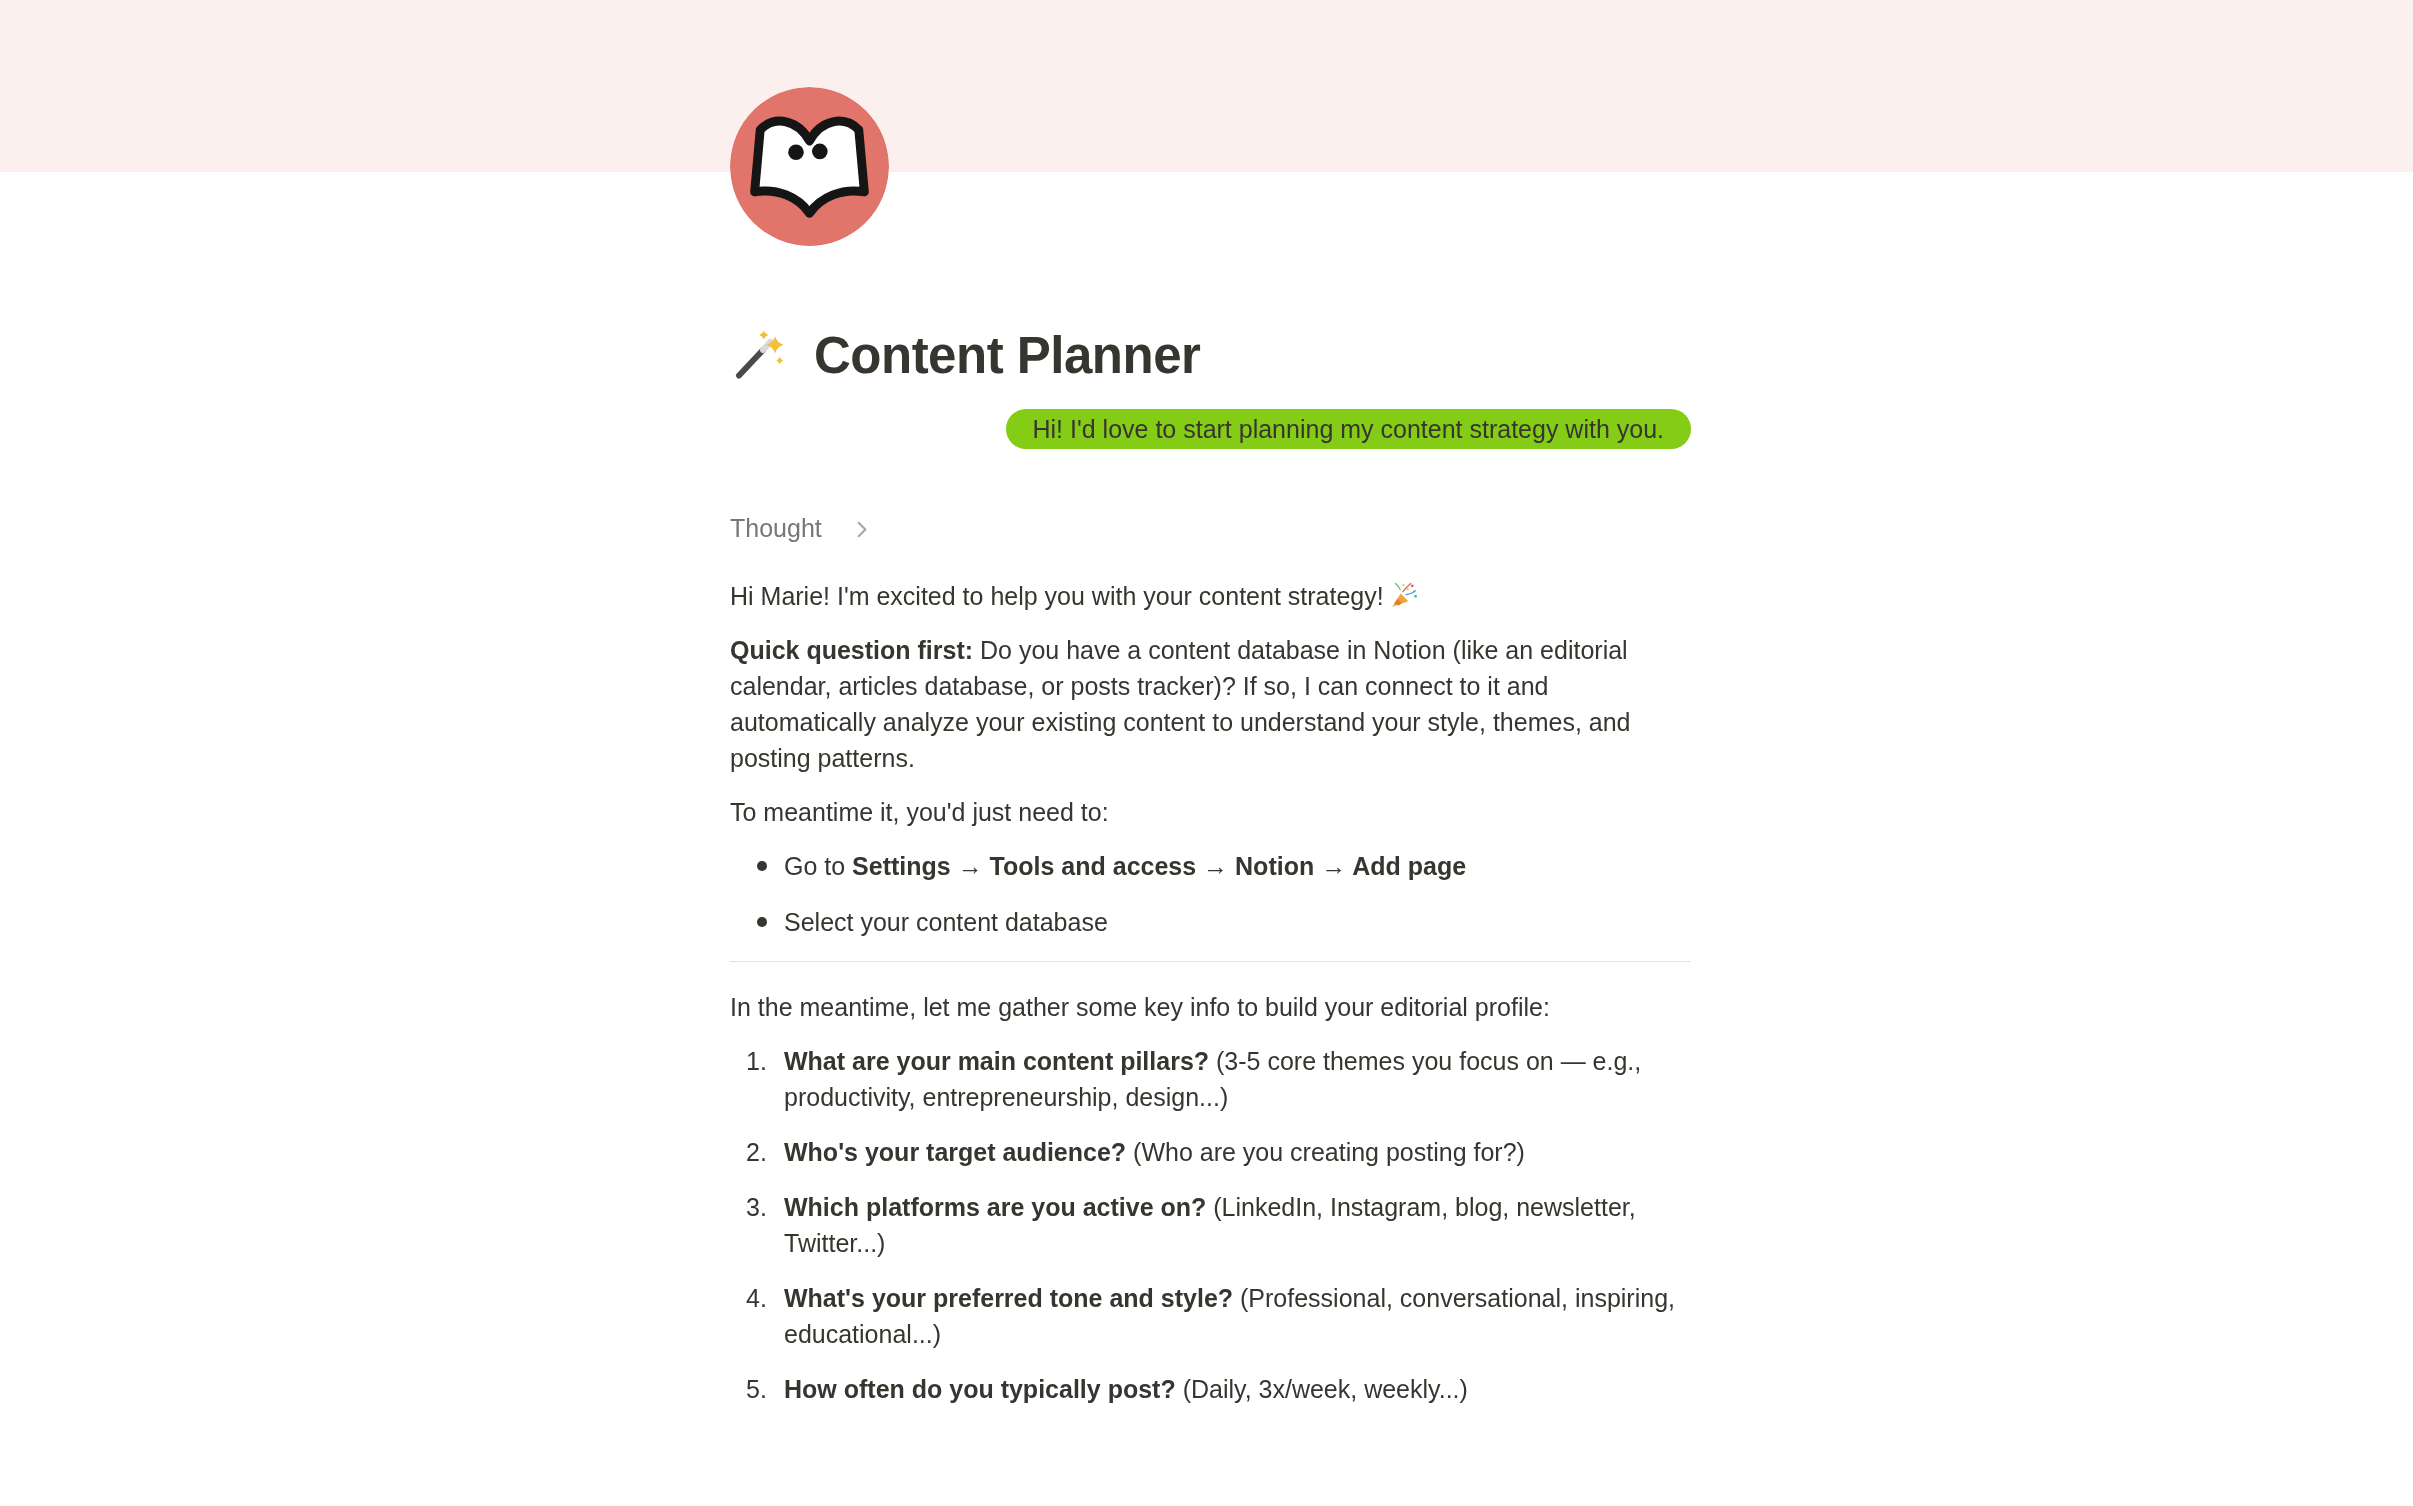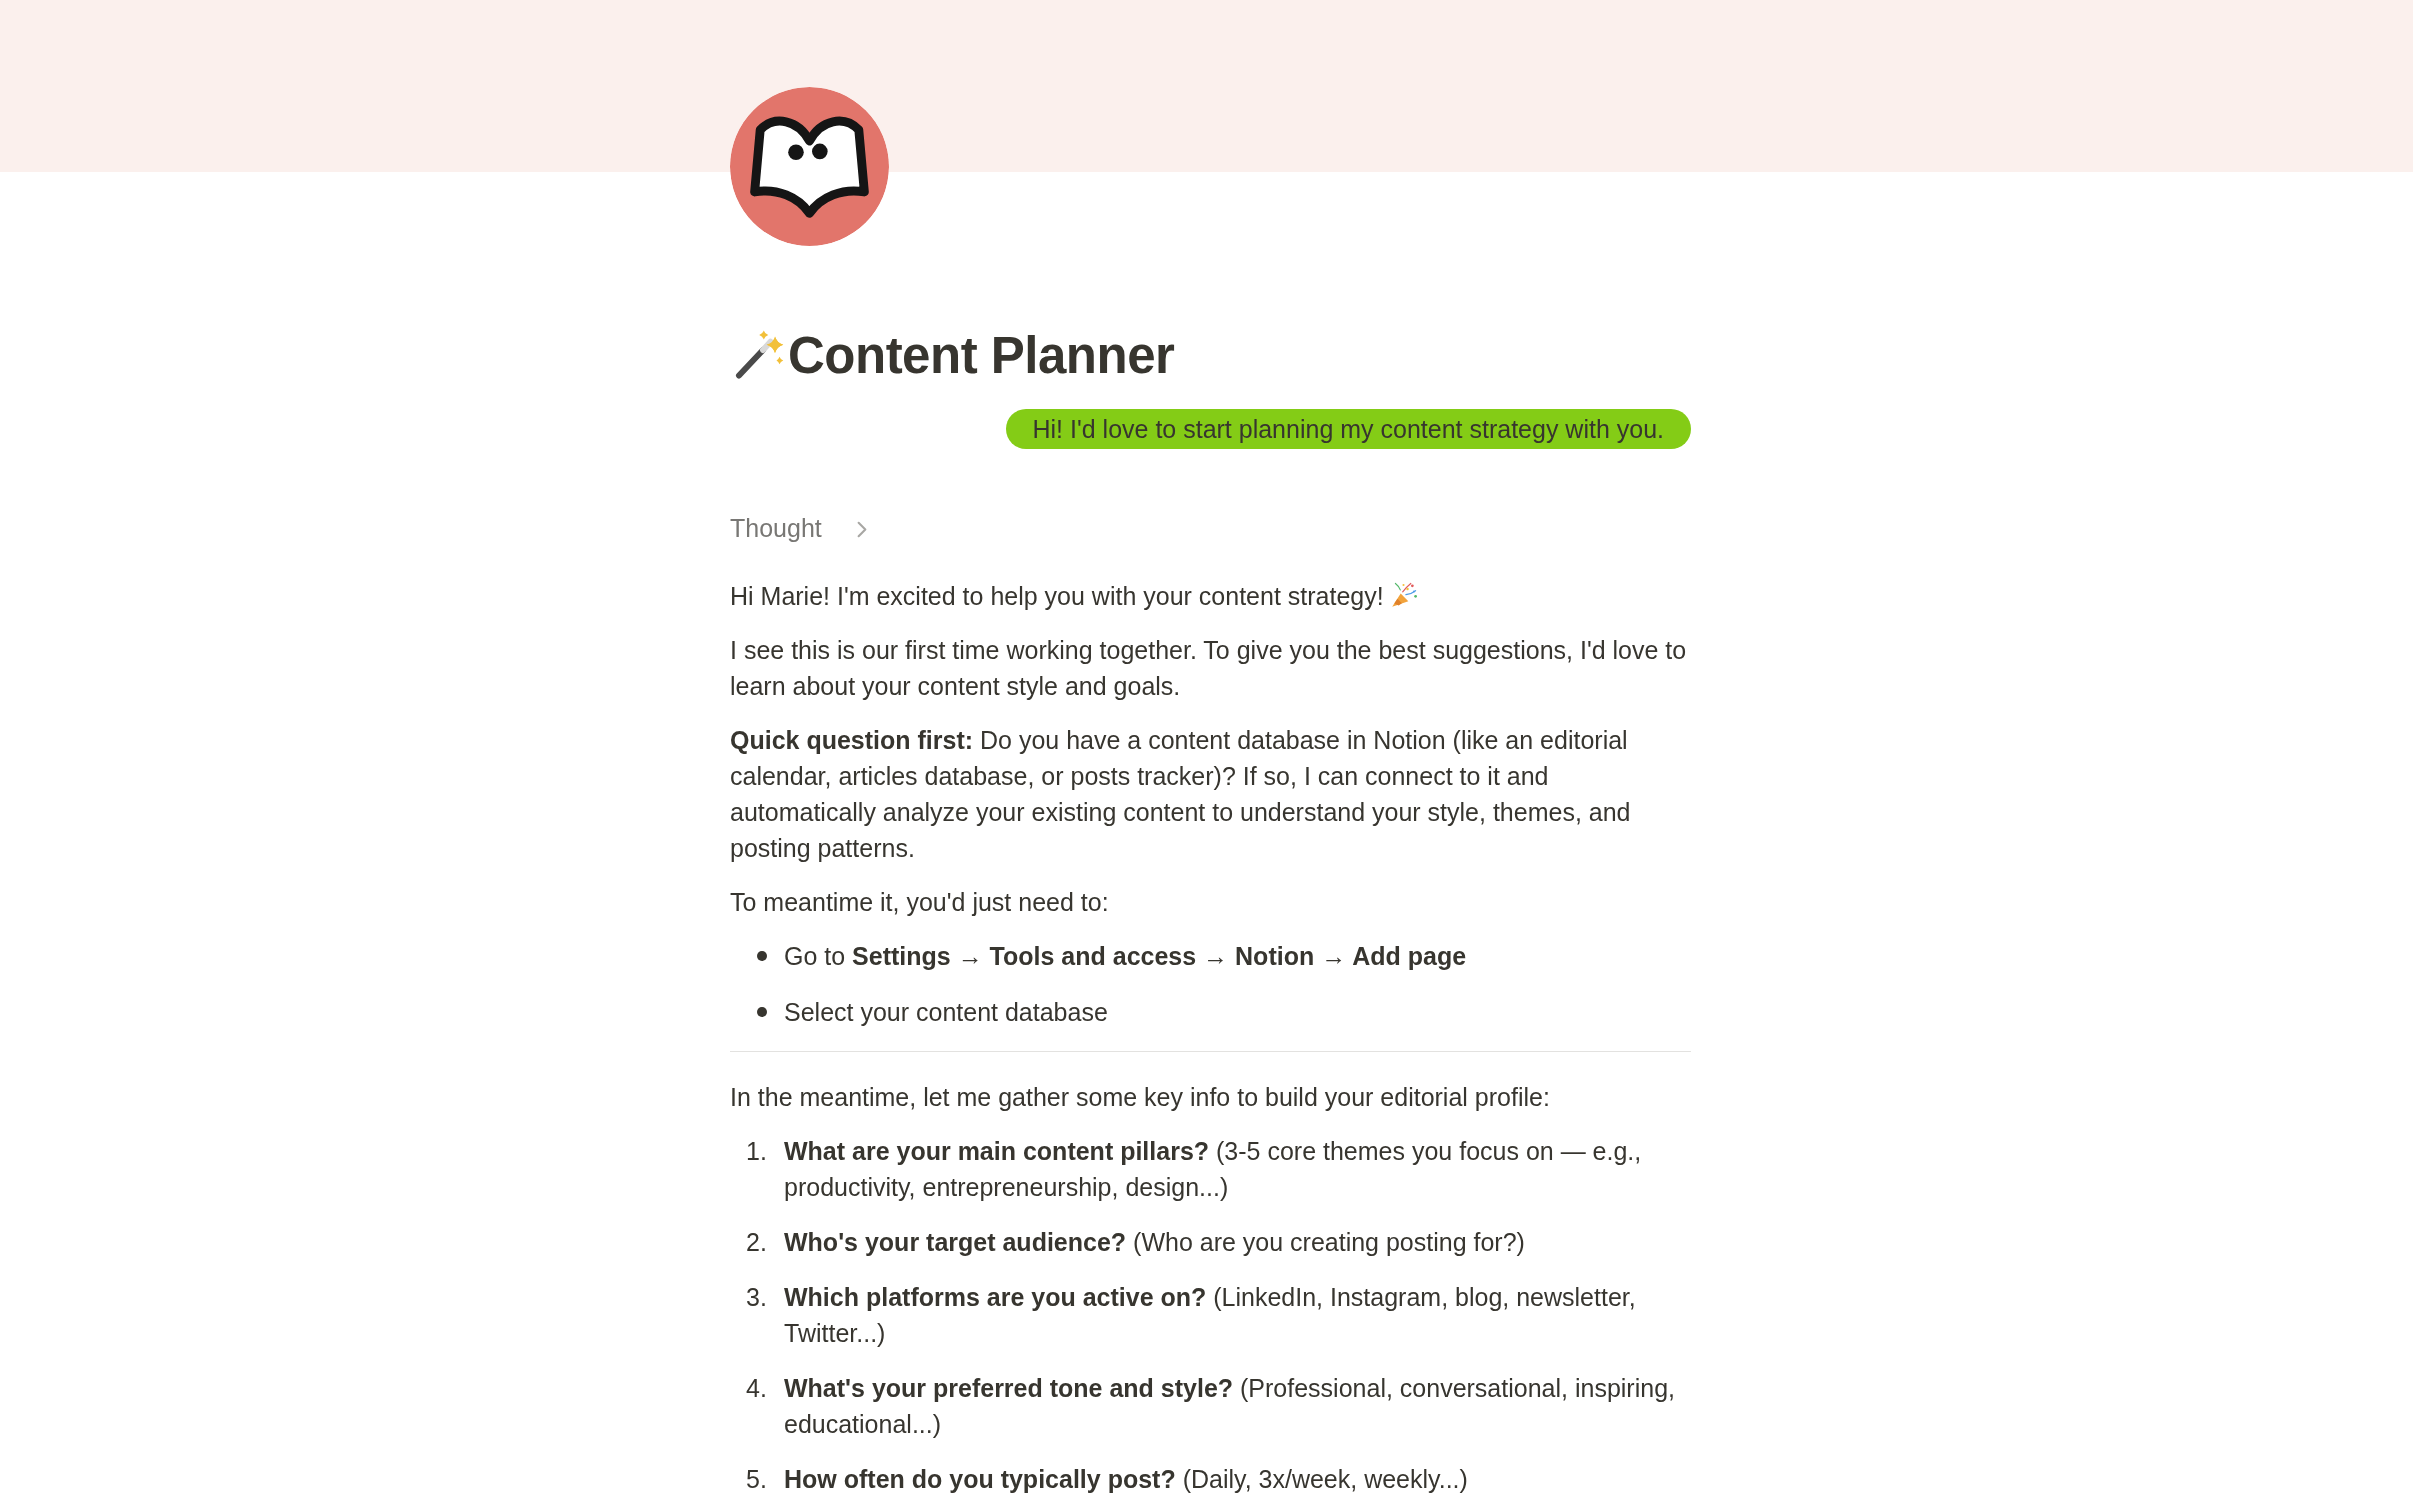--- a/index.html
+++ b/index.html
@@ -27,21 +27,21 @@
     height: 159px;
     margin-top: -85px;
     border-radius: 50%;
     overflow: hidden;
   }
   .avatar svg { display: block; width: 159px; height: 159px; }
   .title {
     margin: 79px 0 0 0;
     display: flex;
     align-items: center;
-    gap: 4px;
+    gap: 30px;
     font-size: 51px;
     font-weight: 700;
     letter-spacing: -0.5px;
     color: #37352f;
     line-height: 61px;
   }
   .title .wand { width: 54px; height: 54px; flex: none; }
   .bubble-row {
     display: flex;
     justify-content: flex-end;
@@ -144,21 +144,20 @@
           <path d="M34 27 Q44 14 54 6" fill="none" stroke="#e25c5c" stroke-width="3" stroke-linecap="round"></path>
           <path d="M42 34 Q56 32 66 24" fill="none" stroke="#4f9de8" stroke-width="3" stroke-linecap="round"></path>
           <path d="M28 22 Q24 12 16 6" fill="none" stroke="#53b86a" stroke-width="3" stroke-linecap="round"></path>
           <circle cx="58" cy="12" r="3.4" fill="#e25c5c"></circle>
           <circle cx="66" cy="38" r="3.4" fill="#53b86a"></circle>
           <circle cx="46" cy="20" r="3" fill="#f3c13c"></circle>
           <circle cx="62" cy="26" r="2.6" fill="#4f9de8"></circle>
           <circle cx="36" cy="10" r="2.6" fill="#f3c13c"></circle>
         </svg></p>
 
-      <p class="para">I see this is our first time working together. To give you the best suggestions, I'd love to learn about your content style and goals.</p>
 
       <p class="para"><b>Quick question first:</b><span> Do you have a content database in Notion (like an editorial calendar, articles database, or posts tracker)? If so, I can connect to it and automatically analyze your existing content to understand your style, themes, and posting patterns.</span></p>
 
       <p class="para">To meantime it, you'd just need to:</p>
 
       <div class="ul">
         <div class="li">
           <span class="marker bdot"></span>
           <span class="litext"><span>Go to </span><b>Settings → Tools and access → Notion → Add page</b></span>
         </div>

